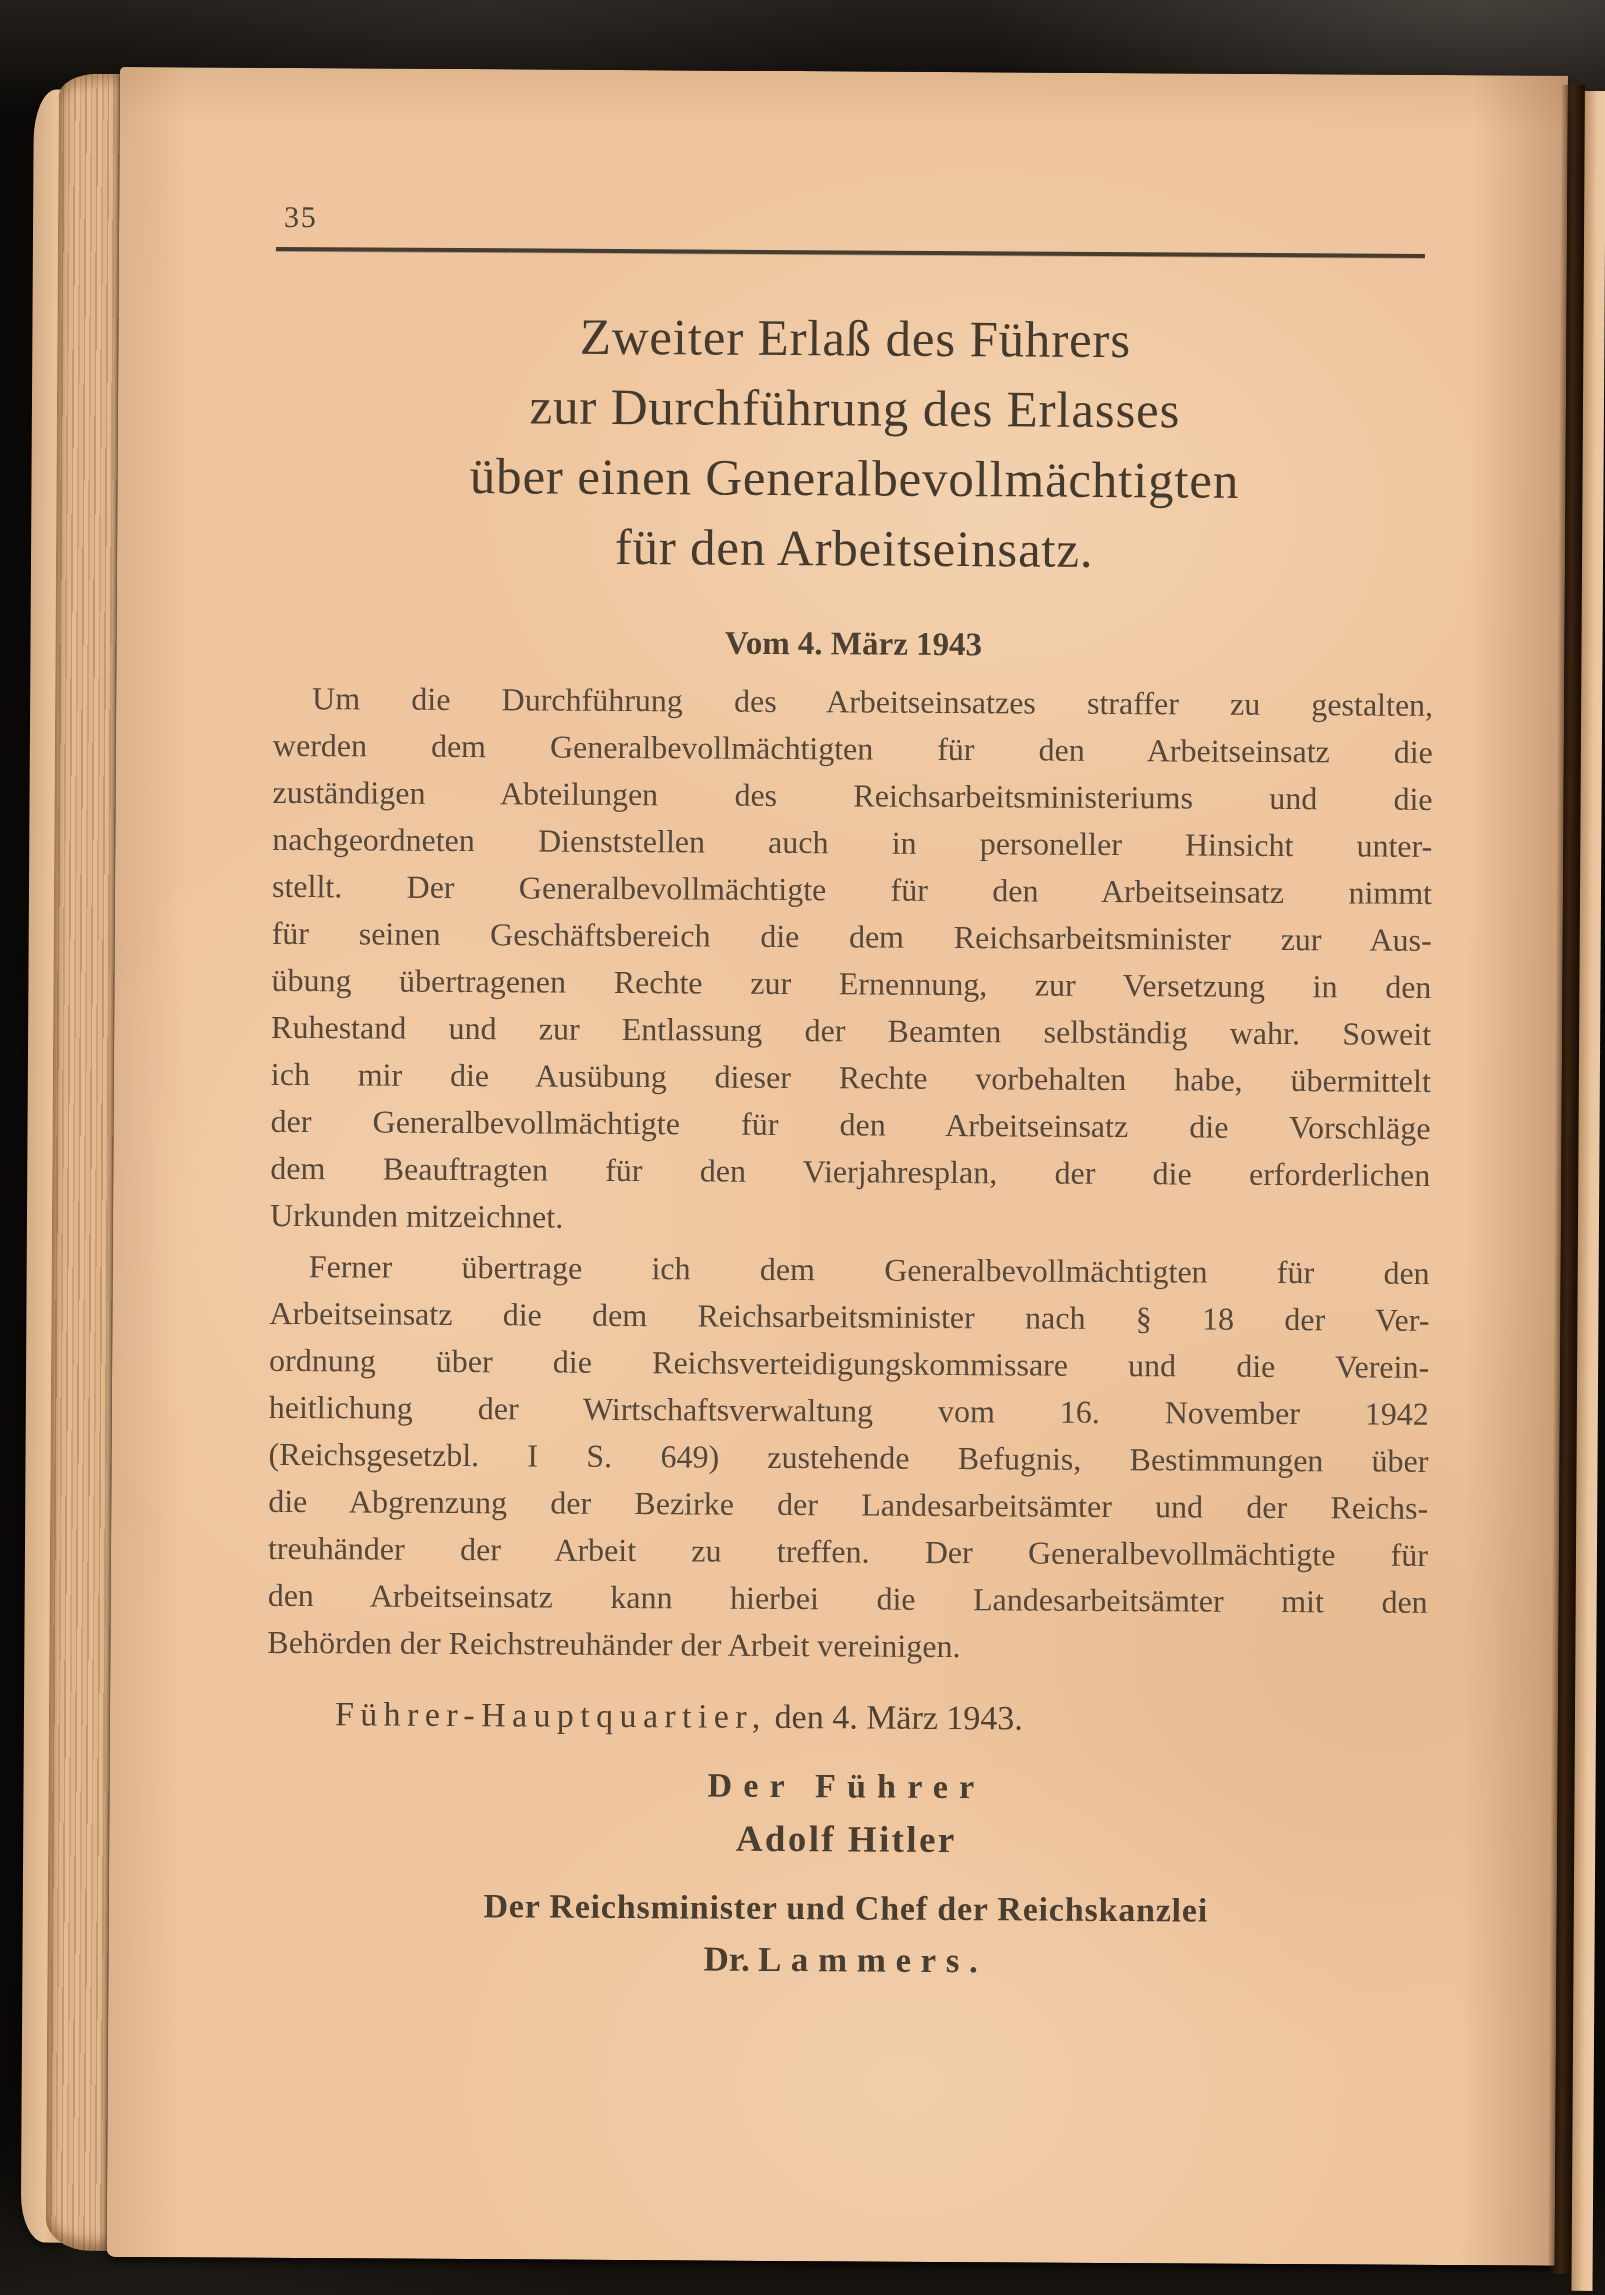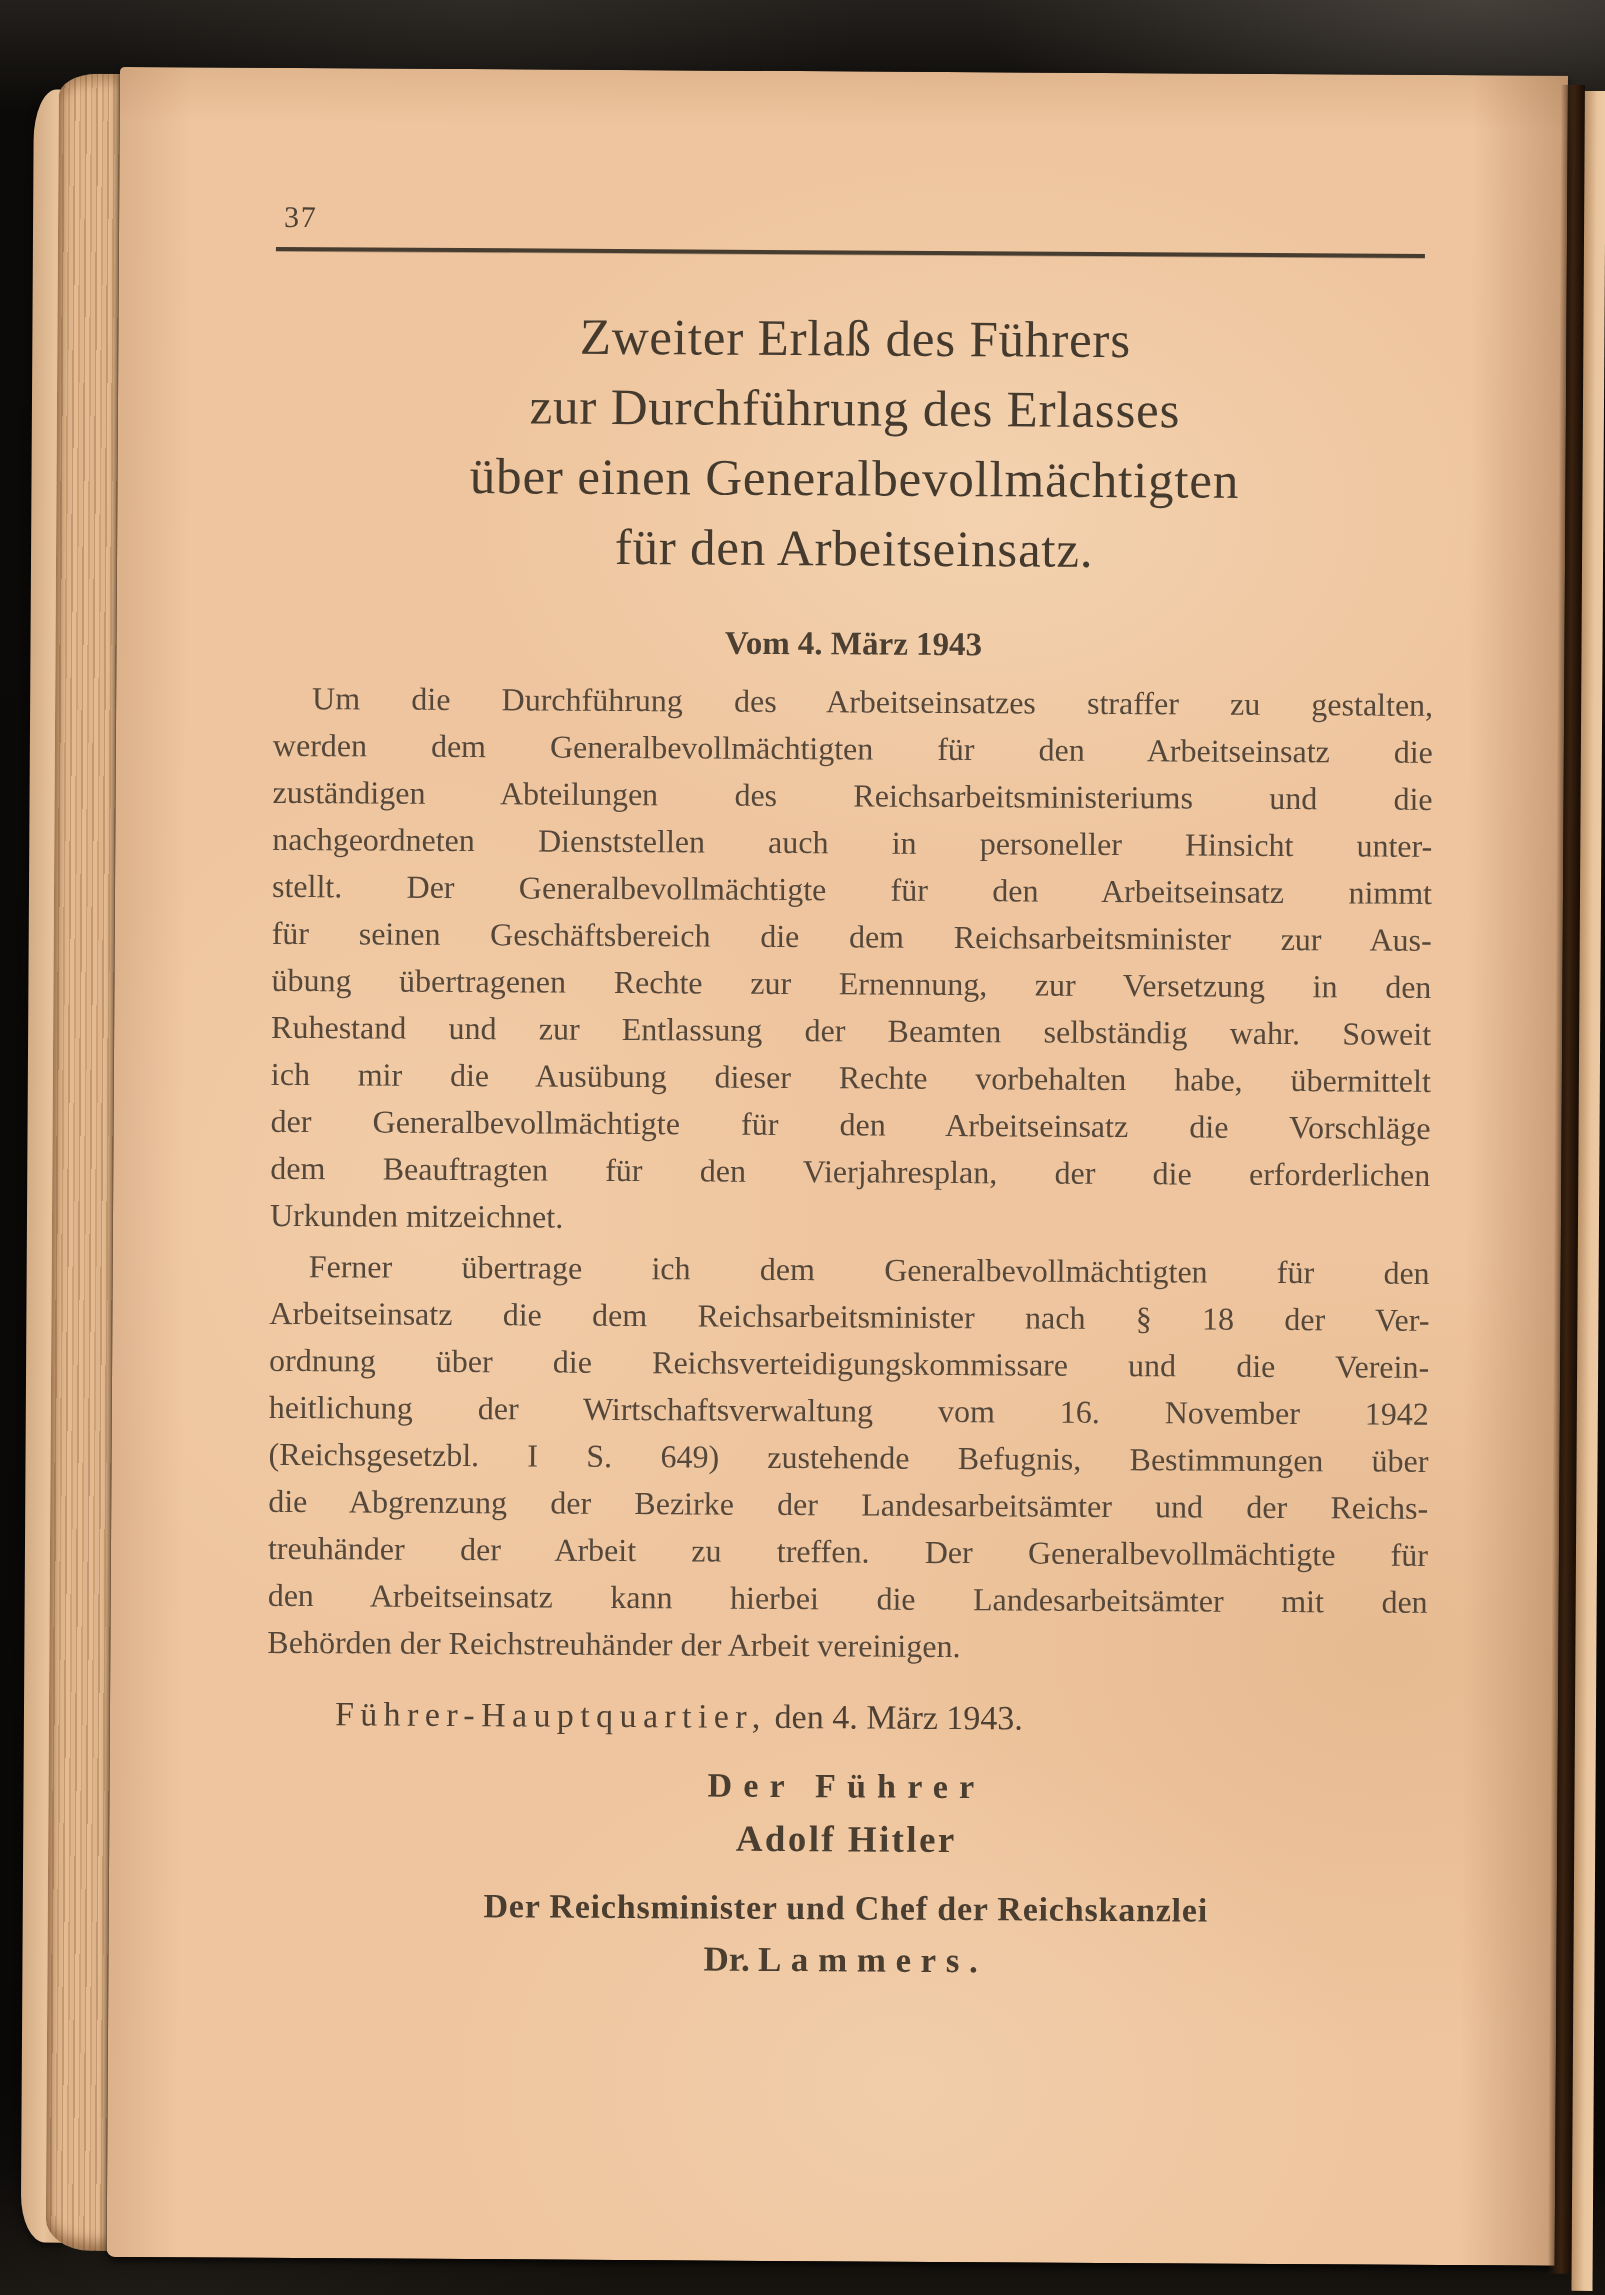--- a/index.html
+++ b/index.html
@@ -101,21 +101,21 @@
 <body>
 
 <div class="scene">
   <div class="book">
 
     <div class="edge-outer"></div>
     <div class="edge-stack"></div>
 
     <div class="page">
 
-      <div class="abs page-number">37</div>
+      <div class="abs page-number">35</div>
 
       <div class="abs rule"></div>
 
       <div class="abs title">
           <div class="title-line">Zweiter Erlaß des Führers</div>
           <div class="title-line">zur Durchführung des Erlasses</div>
           <div class="title-line">über einen Generalbevollmächtigten</div>
           <div class="title-line last">für den Arbeitseinsatz.</div>
         </div>
 

